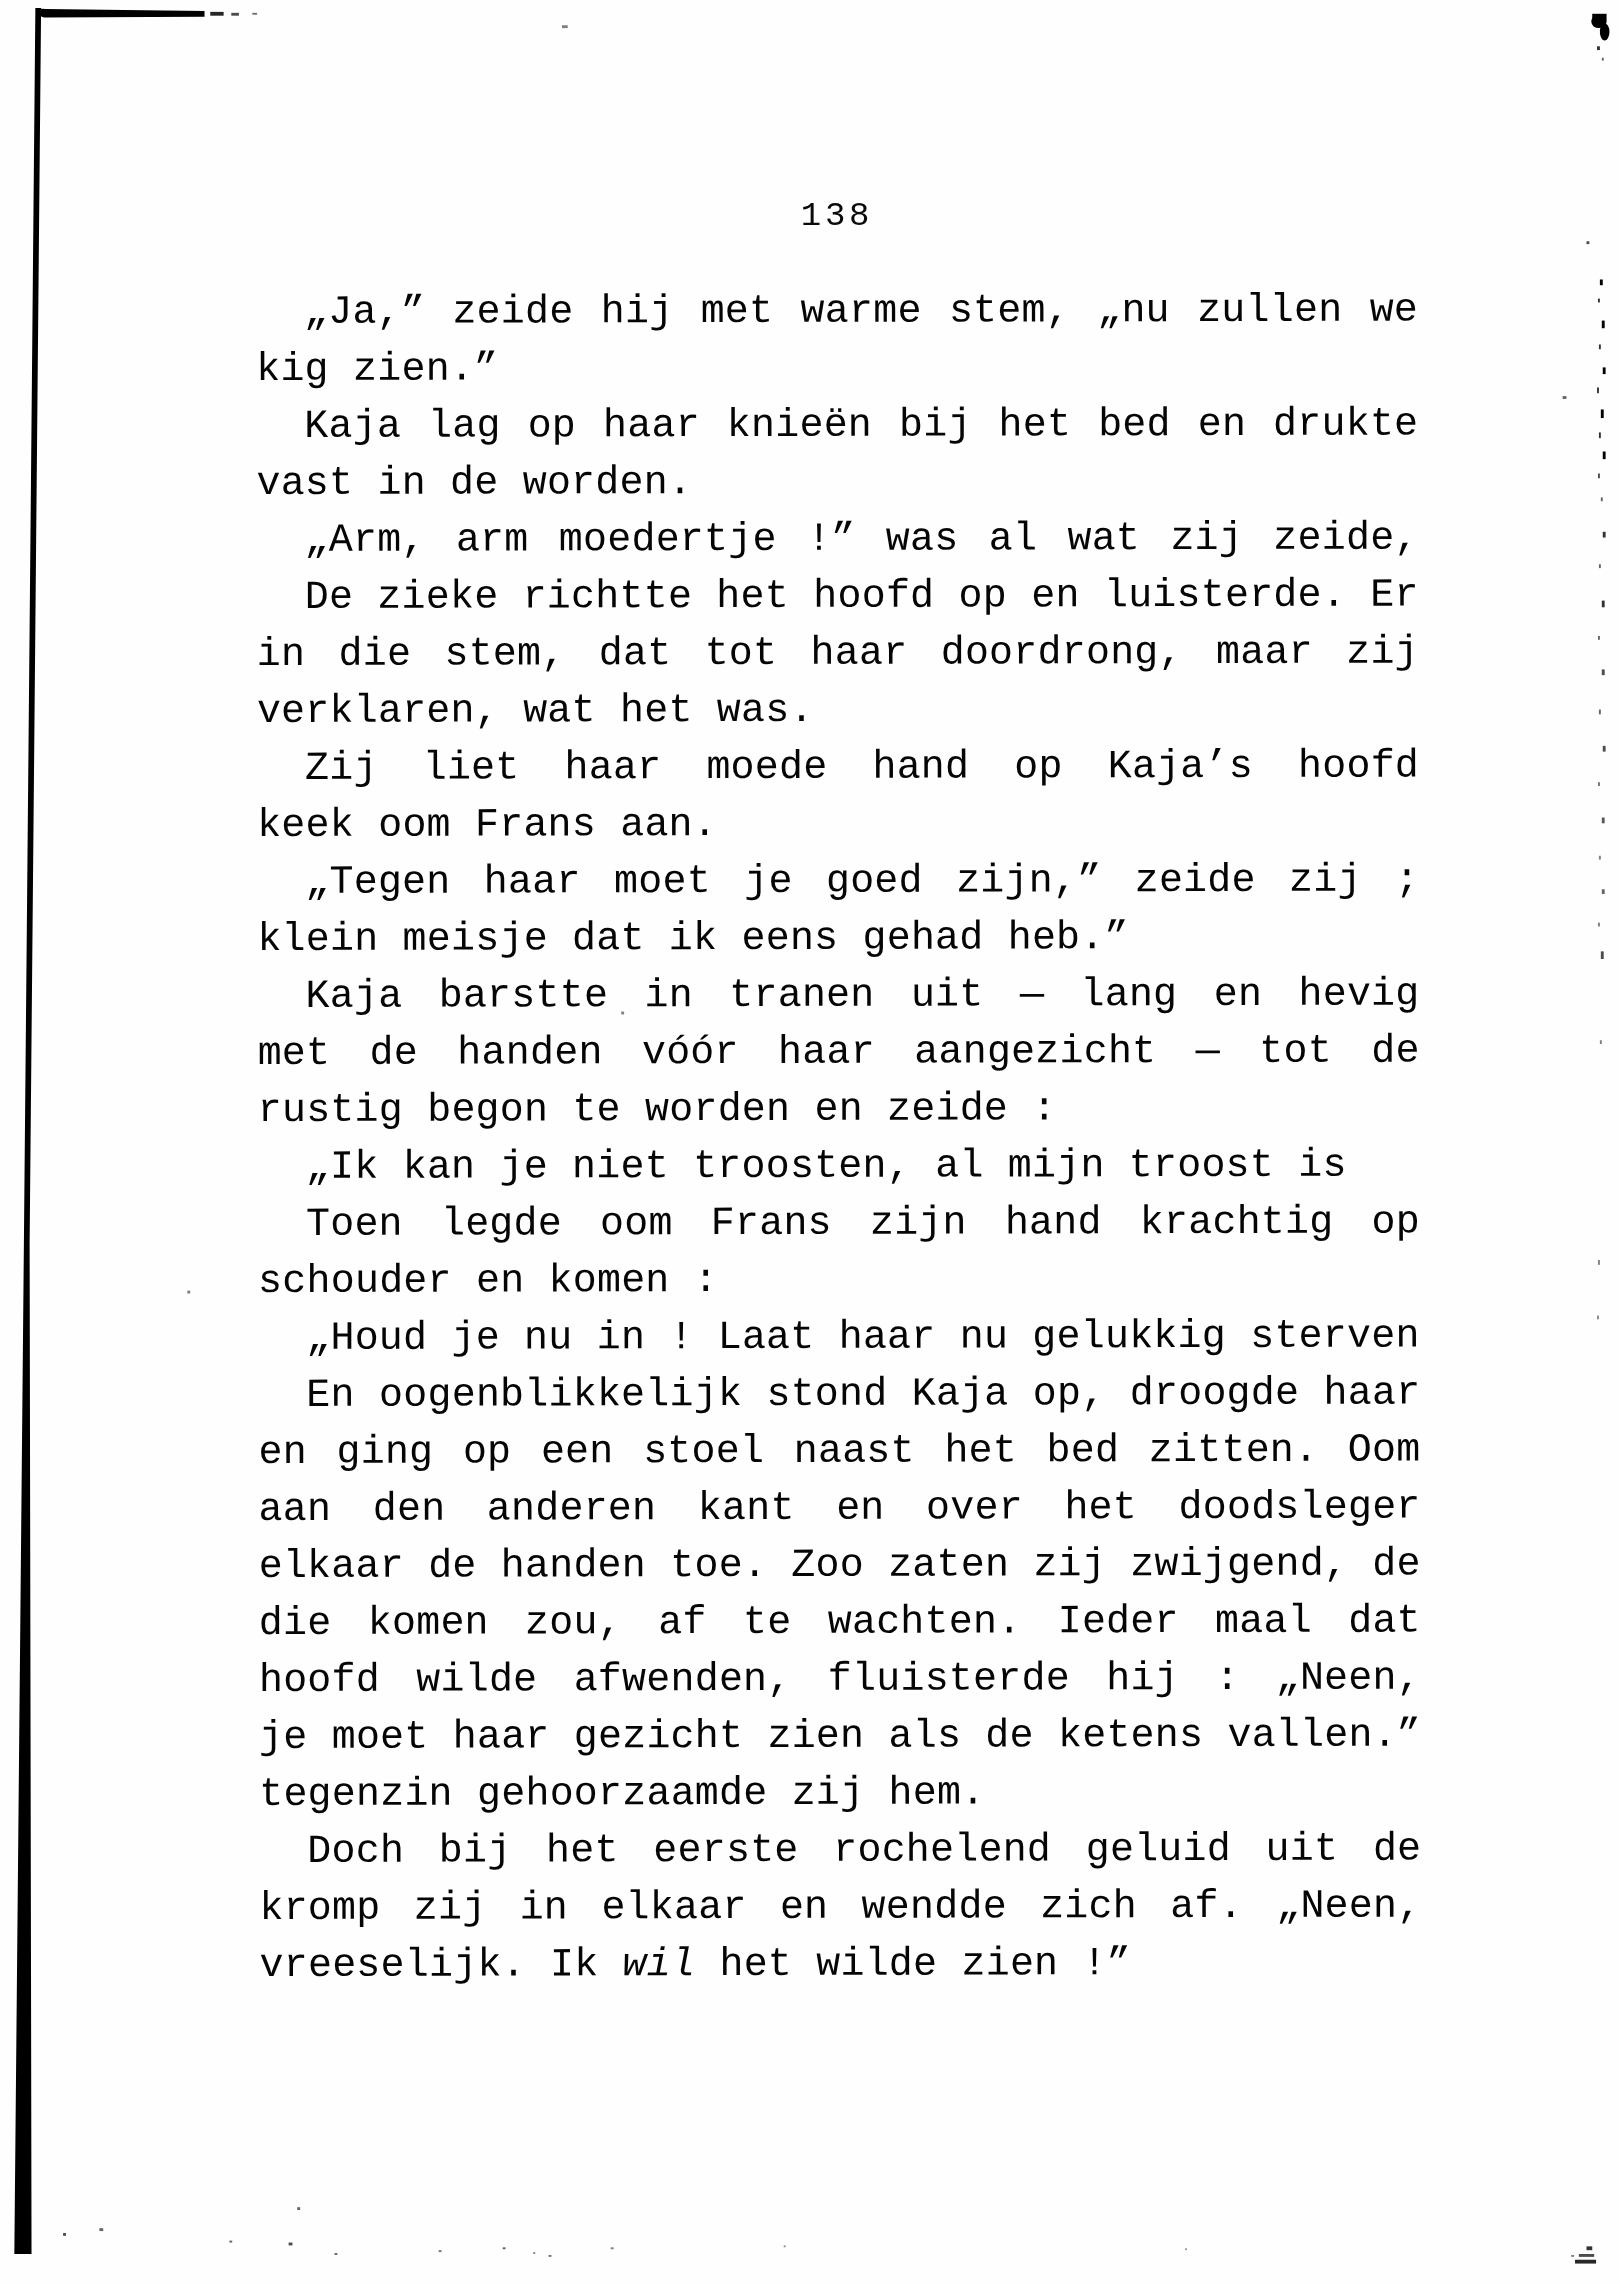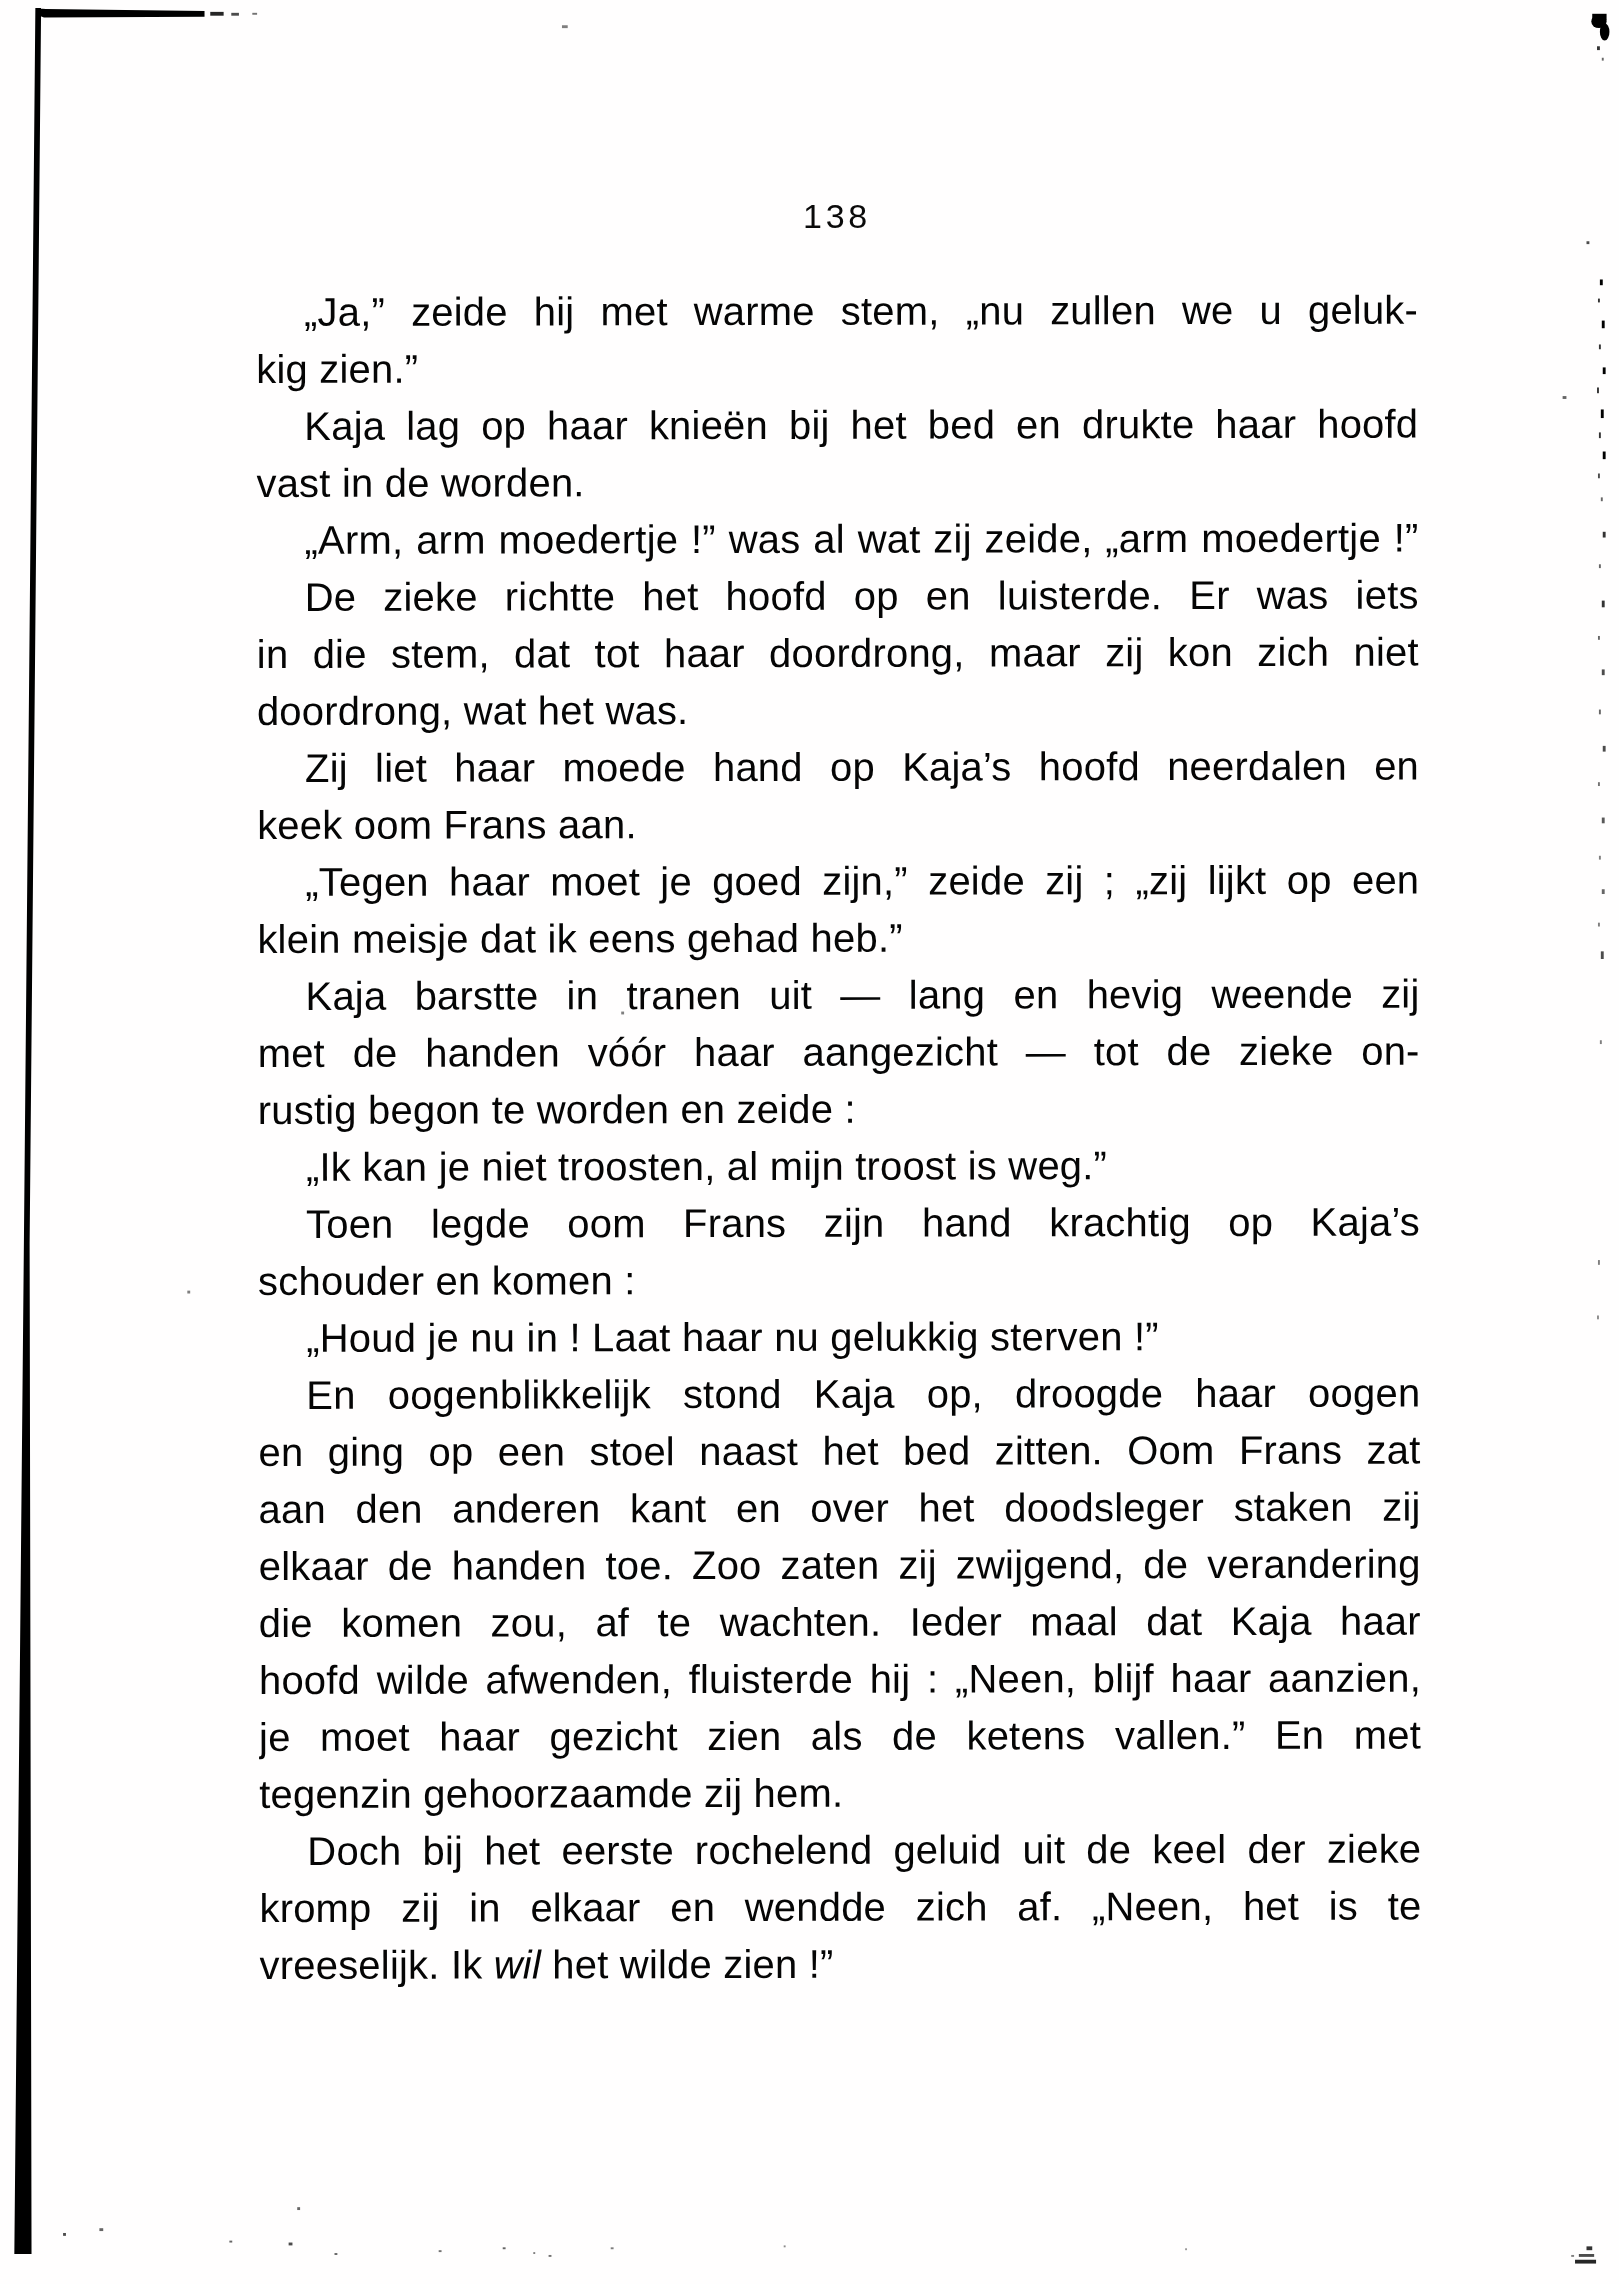--- a/index.html
+++ b/index.html
@@ -1,21 +1,21 @@
 <!DOCTYPE html>
 <html><head>
 <meta charset="utf-8">
 <style>
   html,body{margin:0;padding:0;background:#ffffff;}
   .page{
     position:relative;
     width:1619px;height:2285px;
     background:#fffefe;
     overflow:hidden;
-    font-family:Liberation Sans, sans-serif;
+    font-family:Liberation Mono, monospace;
     color:#050505;
   }
   .artifacts{position:absolute;left:0;top:0;width:1619px;height:2285px;pointer-events:none;}
   .page-number{
     position:absolute;left:256px;top:197px;width:1162px;
     text-align:center;font-size:34px;letter-spacing:3.8px;color:#0a0a0a;
   }
   .text-block{
     position:absolute;left:256px;top:284px;width:1162px;
     font-size:40px;line-height:57px;letter-spacing:0.2px;
@@ -110,21 +110,21 @@
   <div class="page-number">138</div>
 
   <div class="text-block" id="text-block">
       <div class="line indent justify"><span>„Ja,” zeide hij met warme stem, „nu zullen we u geluk-</span></div>
       <div class="line"><span>kig zien.”</span></div>
       <div class="line indent justify"><span>Kaja lag op haar knieën bij het bed en drukte haar hoofd</span></div>
       <div class="line"><span>vast in de worden.</span></div>
       <div class="line indent justify"><span>„Arm, arm moedertje !” was al wat zij zeide, „arm moedertje !”</span></div>
       <div class="line indent justify"><span>De zieke richtte het hoofd op en luisterde. Er was iets</span></div>
       <div class="line justify"><span>in die stem, dat tot haar doordrong, maar zij kon zich niet</span></div>
-      <div class="line"><span>doordrong, wat het was.</span></div>
+      <div class="line"><span>verklaren, wat het was.</span></div>
       <div class="line indent justify"><span>Zij liet haar moede hand op Kaja’s hoofd neerdalen en</span></div>
       <div class="line"><span>keek oom Frans aan.</span></div>
       <div class="line indent justify"><span>„Tegen haar moet je goed zijn,” zeide zij ; „zij lijkt op een</span></div>
       <div class="line"><span>klein meisje dat ik eens gehad heb.”</span></div>
       <div class="line indent justify"><span>Kaja barstte in tranen uit — lang en hevig weende zij</span></div>
       <div class="line justify"><span>met de handen vóór haar aangezicht — tot de zieke on-</span></div>
       <div class="line"><span>rustig begon te worden en zeide :</span></div>
       <div class="line indent"><span>„Ik kan je niet troosten, al mijn troost is weg.”</span></div>
       <div class="line indent justify"><span>Toen legde oom Frans zijn hand krachtig op Kaja’s</span></div>
       <div class="line"><span>schouder en komen :</span></div>

